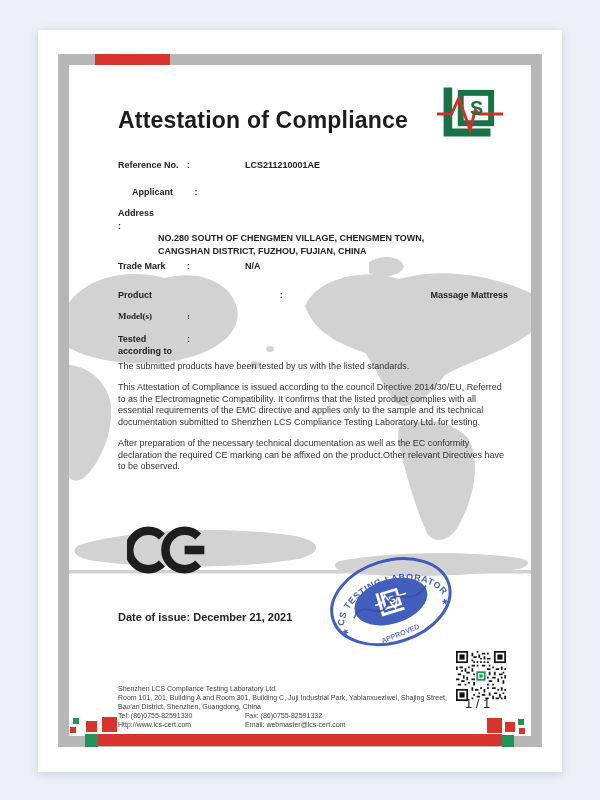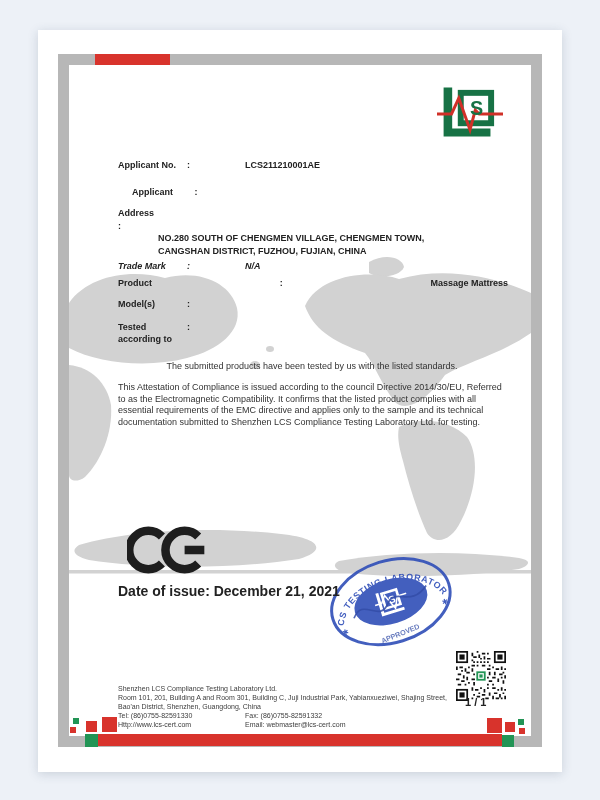--- a/index.html
+++ b/index.html
@@ -39,44 +39,44 @@
 
   
   .fields { position:absolute; left:49px; top:94px; width:390px; }
   .field-row { display:flex; align-items:flex-start; }
   .field-label { width:69px; font-size:9px; font-weight:bold; color:#222; line-height:12.5px; white-space:pre-line; flex:none; }
   .field-colon { width:18px; font-size:9px; font-weight:bold; color:#222; line-height:12.5px; flex:none; }
   .field-value { font-size:9px; font-weight:bold; color:#222; line-height:12.5px; white-space:pre-line;padding-left:40px; }
   .field-row:nth-child(1){margin-bottom:14px;}
   .field-row:nth-child(2){margin-bottom:9px;text-align:center;}
   .field-row:nth-child(3){margin-bottom:3px;flex-direction:column;}
-  .field-row:nth-child(4){margin-bottom:4px;font-style:italic;}
+  .field-row:nth-child(4){margin-bottom:16px;}
   .field-row:nth-child(5){margin-bottom:9px;justify-content:space-between;}
-  .field-row:nth-child(6){margin-bottom:10px;}
+  .field-row:nth-child(6){margin-bottom:10px;font-family:Liberation Serif, serif;}
 
   
   .para { position:absolute; left:49px; width:388px; font-size:9px; line-height:11.5px; color:#333; }
-  .para1 { top:296px;text-align:center; }
+  .para1 { top:296px; }
   .para2 { top:317px; }
   .para3 { top:373px; }
 
   
   .ce-mark { position:absolute; left:58px; top:458px; width:80px; height:54px; }
 
   
   .stamp { position:absolute; left:258px; top:492px; width:128px; height:90px;
            transform:rotate(-17deg); opacity:.9; }
 
   
-  .date-line { position:absolute; left:49px; top:518px; font-size:14px; font-weight:bold; color:#222; }
+  .date-line { position:absolute; left:49px; top:546px; font-size:11px; font-weight:bold; color:#222; }
   .qr { position:absolute; left:387px; top:586px; width:50px; height:50px; }
   .footer-block { position:absolute; left:49px; top:620px; width:360px;
                   font-size:7px; line-height:8.9px; color:#3c3c3c; }
   .footer-pair span:first-child { display:inline-block; width:127px; }
-  .page-num { position:absolute; left:396px; top:631px; font-size:11px; font-weight:bold; color:#222; }
+  .page-num { position:absolute; left:396px; top:631px; font-size:13px; font-weight:normal; color:#222; }
 </style>
 </head>
 <body>
 
 <div class="page">
   <div class="frame">
 
     <div class="content">
 
       <svg class="map" viewBox="0 0 462 671" preserveAspectRatio="none">
@@ -94,24 +94,25 @@
         </g>
       </svg>
 
       <svg class="lcs-logo" viewBox="0 0 100 86">
         <path d="M10 6 h13 v62 h58 v12 h-71 z" fill="#177245"></path>
         <rect x="36" y="14" width="46" height="46" fill="#ffffff" stroke="#177245" stroke-width="9"></rect>
         <path d="M0 46 H22 L33 22 L50 70 L58 40 L64 46 H100" fill="none" stroke="#d03028" stroke-width="4.5" stroke-linejoin="miter"></path>
         <text x="60" y="48" font-size="30" font-weight="bold" fill="#177245" text-anchor="middle" font-family="Liberation Sans, DejaVu Sans, sans-serif">S</text>
       </svg>
 
+      <div class="title">Attestation of Compliance</div>
 
       <div class="fields">
         <div class="field-row">
-          <div class="field-label">Applicant No.</div>
+          <div class="field-label">Reference No.</div>
           <div class="field-colon">:</div>
           <div class="field-value">LCS211210001AE</div>
         </div>
         <div class="field-row">
           <div class="field-label">Applicant</div>
           <div class="field-colon">:</div>
         </div>
         <div class="field-row">
           <div class="field-label">Address</div>
           <div class="field-colon">:</div>
@@ -134,20 +135,21 @@
         </div>
         <div class="field-row">
           <div class="field-label">Tested
 according to</div>
           <div class="field-colon">:</div>
         </div>
       </div>
 
       <div class="para para1">The submitted products have been tested by us with the listed standards.</div>
       <div class="para para2">This Attestation of Compliance is issued according to the council Directive 2014/30/EU, Referred to as the Electromagnetic Compatibility. It confirms that the listed product complies with all essential requirements of the EMC directive and applies only to the sample and its technical documentation submitted to Shenzhen LCS Compliance Testing Laboratory Ltd. for testing.</div>
+      <div class="para para3">After preparation of the necessary technical documentation as well as the EC conformity declaration the required CE marking can be affixed on the product.Other relevant Directives have to be observed.</div>
 
       <svg class="ce-mark" viewBox="0 0 150 100" title="CE">
         <path d="M65.5 24.5 A36 36 0 1 0 65.5 75.5" fill="none" stroke="#1e1e1e" stroke-width="16"></path>
         <g transform="translate(68,0)">
           <path d="M65.5 24.5 A36 36 0 1 0 65.5 75.5" fill="none" stroke="#1e1e1e" stroke-width="16"></path>
           <path d="M40 50 H77" stroke="#1e1e1e" stroke-width="16"></path>
         </g>
       </svg>
 
       <svg class="stamp" viewBox="0 0 150 105">

